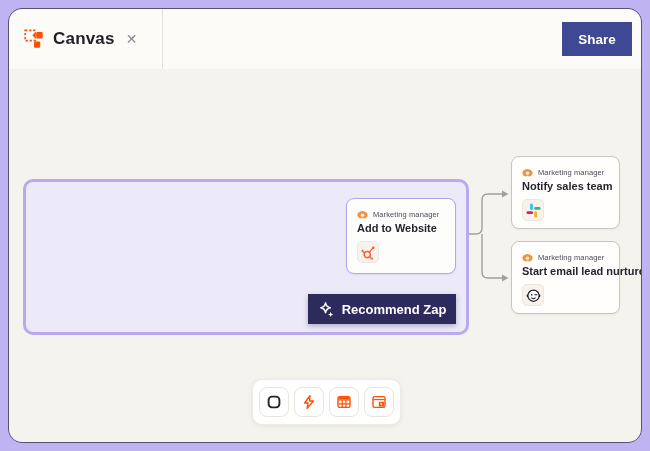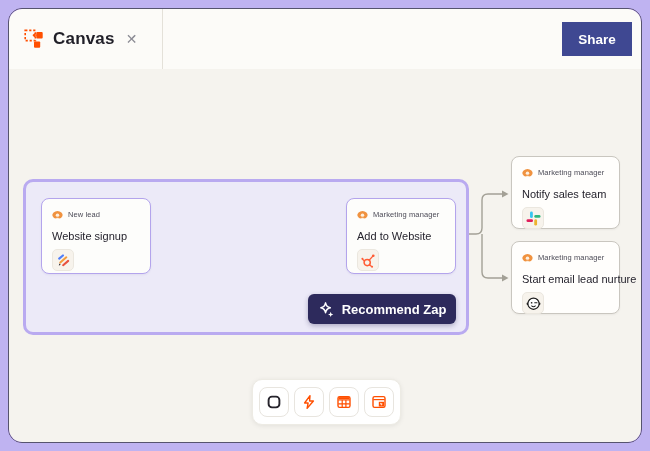--- a/index.html
+++ b/index.html
@@ -45,32 +45,32 @@
   .card{
     position:absolute;width:110px;height:76px;background:#fdfdfb;
     border:1.5px solid #b3a4ec;border-radius:8px;box-sizing:border-box;
     padding:9px 10px;box-shadow:0 1px 2px rgba(80,60,150,.08);cursor:pointer;
   }
   .card.plain{border:1px solid #c9c6bf;width:109px;height:73px;background:#fffefc;
     box-shadow:0 1px 2px rgba(0,0,0,.05);}
   .card-head{display:flex;align-items:flex-end;gap:5px;}
   .avatar{width:11px;height:11px;border-radius:50%;overflow:hidden;flex:none;}
   .persona{font-size:7.5px;color:#4c4b57;letter-spacing:.1px;white-space:nowrap;}
-  .card-title{margin-top:11px;font-size:11px;font-weight:400;color:#26242e;white-space:nowrap;}
+  .card-title{margin-top:3px;font-size:11px;font-weight:700;color:#26242e;white-space:nowrap;}
   .appbox{
     margin-top:7px;width:22px;height:22px;border-radius:5px;
     background:#f7f3ec;border:1px solid #ebe7df;
     display:flex;align-items:center;justify-content:center;box-sizing:border-box;
   }
   .pos-c1{left:32px;top:129px;} .pos-c2{left:184px;top:129px;} .pos-c3{left:337px;top:129px;}
   .pos-r1{left:502px;top:87px;} .pos-r2{left:502px;top:172px;}
   
   .recommend{
     position:absolute;left:299px;top:225px;width:148px;height:30px;
-    background:#2d2a5c;border:none;border-radius:6px;color:#fff;
+    background:#2d2a5c;border:none;border-radius:0;color:#fff;
     display:flex;align-items:center;justify-content:center;gap:7px;
     font-size:13px;font-weight:700;font-family:inherit;cursor:pointer;
     box-shadow:0 2px 5px rgba(30,25,80,.3);
   }
   
   .toolbar{
     position:absolute;left:243px;top:310px;height:44px;
     background:#ffffff;border:1px solid #edebe4;border-radius:10px;
     display:flex;align-items:center;gap:5px;padding:0 6px;
     box-shadow:0 1px 5px rgba(0,0,0,.08);
@@ -105,41 +105,20 @@
 
     <svg class="connectors">
       <path d="M447 165 H467 Q473 165 473 159 V131 Q473 125 479 125 H493" fill="none" stroke="#a3a096" stroke-width="1.4"></path>
       <path d="M473 165 V203 Q473 209 479 209 H493" fill="none" stroke="#a3a096" stroke-width="1.4"></path>
       <polygon points="493,121.6 499.5,125 493,128.4" fill="#a3a096"></polygon>
       <polygon points="493,205.6 499.5,209 493,212.4" fill="#a3a096"></polygon>
     </svg>
 
     <div class="group"></div>
 
-    <div class="card pos-c1">
-      <div class="card-head">
-        <span class="avatar">
-          <svg width="11" height="11" viewBox="0 0 12 12">
-              <circle cx="6" cy="6" r="6" fill="#f0923f"></circle>
-              <circle cx="6" cy="4.5" r="1.9" fill="#fdf0e0"></circle>
-              <path d="M2.3 11 a3.7 3.7 0 0 1 7.4 0 z" fill="#fdf0e0"></path>
-            </svg>
-        </span>
-        <span class="persona">New lead</span>
-      </div>
-      <div class="card-title">Website signup</div>
-      <div class="appbox">
-        <svg width="15" height="15" viewBox="0 0 16 16" stroke-linecap="round">
-          <path d="M3.4 6 L7.4 2.6" stroke="#4f7df9" stroke-width="2.2" fill="none"></path>
-          <path d="M4.6 10.2 L11 4.6" stroke="#f59d3d" stroke-width="2.2" fill="none"></path>
-          <path d="M7.6 13 L13 8.4" stroke="#e8523f" stroke-width="2.2" fill="none"></path>
-          <path d="M3 13.6 L5 12.2 L3.6 11.2 Z" fill="#26242c"></path>
-        </svg>
-      </div>
-    </div>
 
 
     <div class="card pos-c3">
       <div class="card-head">
         <span class="avatar">
           <svg width="11" height="11" viewBox="0 0 12 12">
               <circle cx="6" cy="6" r="6" fill="#f0923f"></circle>
               <circle cx="6" cy="4.5" r="1.9" fill="#fdf0e0"></circle>
               <path d="M2.3 11 a3.7 3.7 0 0 1 7.4 0 z" fill="#fdf0e0"></path>
             </svg>

